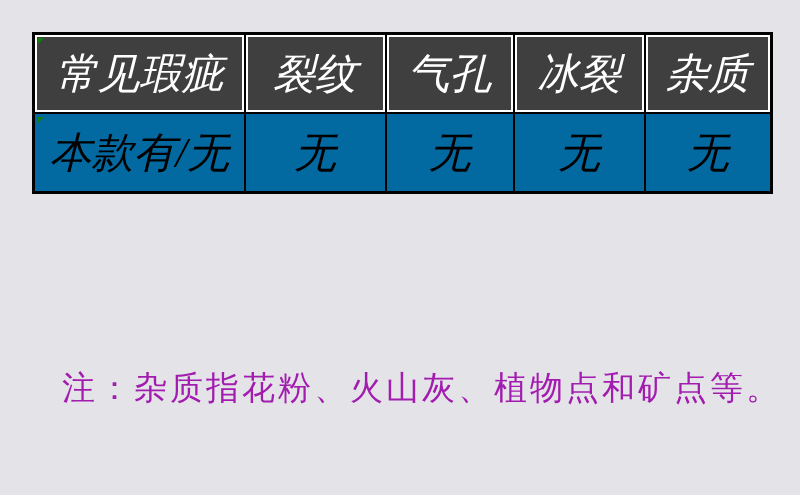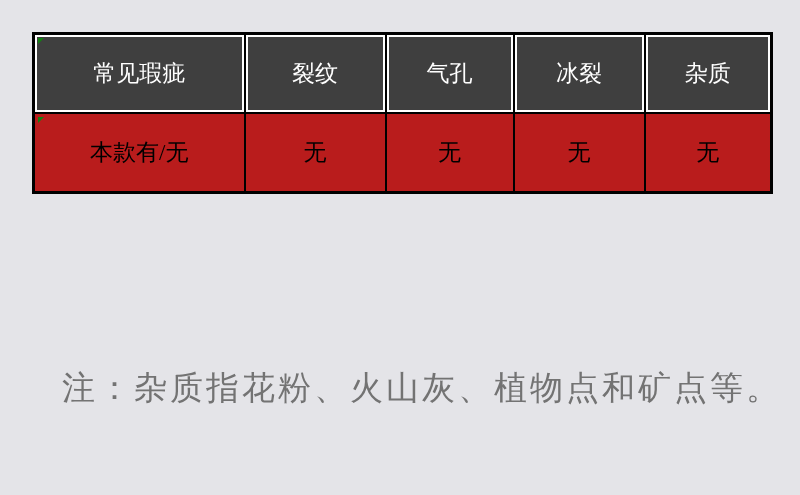--- a/index.html
+++ b/index.html
@@ -19,50 +19,51 @@
     border-collapse: collapse;
     table-layout: fixed;
     border: 3px solid #000;
   }
   .spec-table td {
     border: 2px solid #000;
     height: 77px;
     padding: 0;
     text-align: center;
     vertical-align: middle;
-    font-size: 23px;
+    font-size: 42px;
     position: relative;
     overflow: hidden;
+    font-style: italic;
   }
   td.dark {
     background: #3f3f3f;
     color: #ffffff;
     box-shadow: inset 0 0 0 2px #ffffff;
   }
   td.light {
-    background: #b91c1c;
+    background: #0369a1;
     color: #000000;
   }
   .tri {
     position: absolute;
     top: 3px;
     left: 3px;
     width: 0;
     height: 0;
     border-top: 6px solid #128112;
     border-right: 6px solid transparent;
   }
   .note {
     position: absolute;
     left: 62px;
     top: 366px;
     margin: 0;
     font-size: 33px;
     letter-spacing: 3px;
-    color: #737373;
+    color: #a21caf;
     white-space: nowrap;
   }
 </style>
 </head>
 <body>
 
 <div class="canvas">
 
   <table class="spec-table">
     <colgroup>

